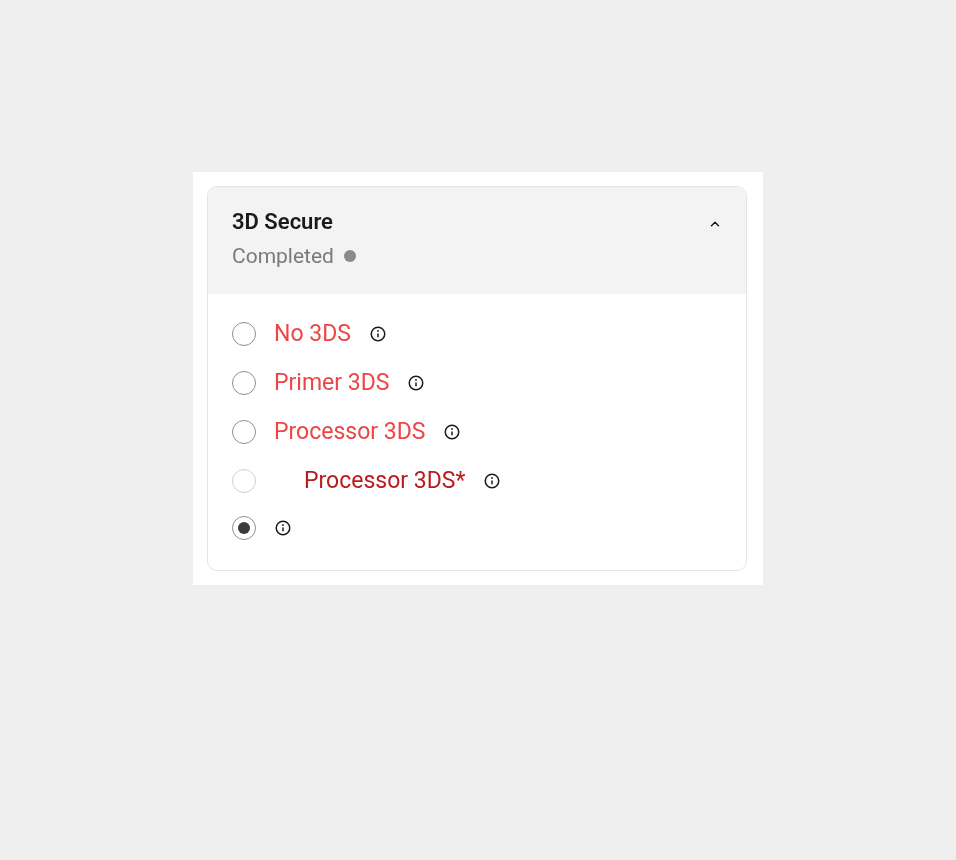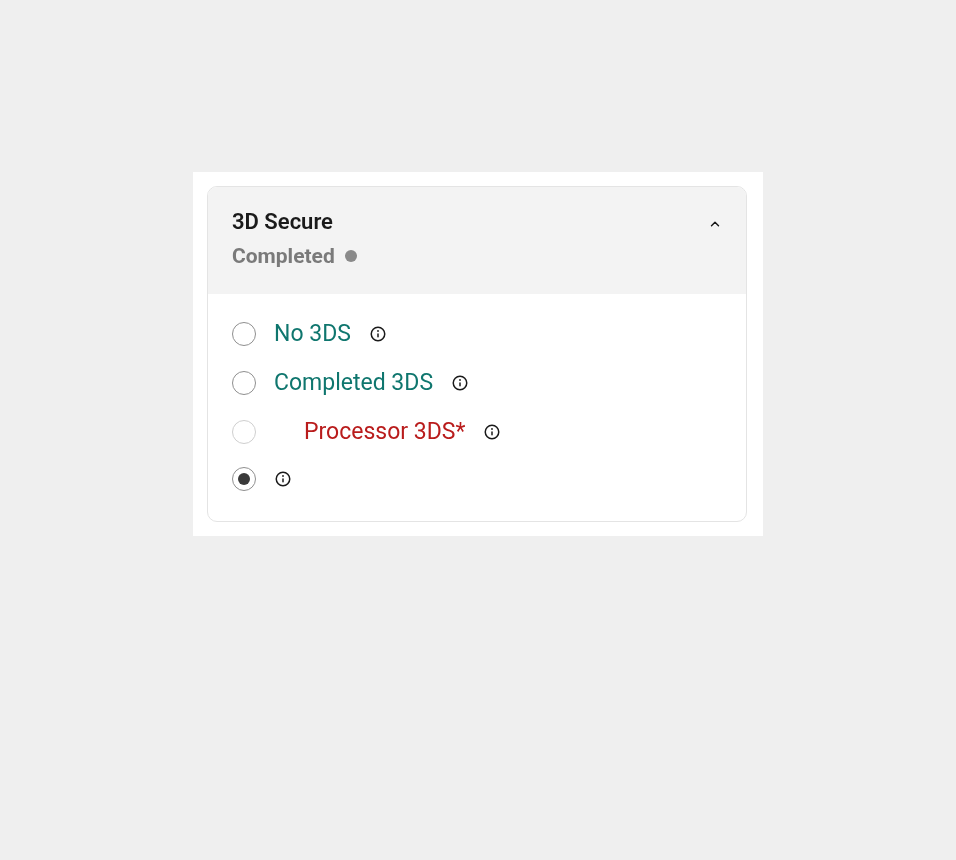--- a/index.html
+++ b/index.html
@@ -34,21 +34,21 @@
     color: #1a1a1a;
     margin-bottom: 10px;
   }
   .status-row {
     display: flex;
     align-items: center;
     gap: 10px;
   }
   .status-text {
     font-size: 21px;
-    font-weight: 700;
+    font-weight: 400;
     color: #7a7a7a;
   }
   .status-dot {
     width: 12px;
     height: 12px;
     border-radius: 50%;
     background: #8a8a8a;
     display: inline-block;
   }
   .chevron {
@@ -111,21 +111,21 @@
     content: "";
     width: 12px;
     height: 12px;
     border-radius: 50%;
     background: #3a3a3a;
     display: block;
   }
   .option-label {
     font-size: 23px;
     font-weight: 400;
-    color: #0f766e;
+    color: #ef4444;
   }
   .option-label.disabled {
     color: #b91c1c;
     margin-left: 30px;
   }
 </style>
 </head>
 <body>
 
 <div class="outer">
@@ -152,24 +152,35 @@
         <span class="option-label">No 3DS</span>
         <span class="info-icon">
           <svg width="18" height="18" viewBox="0 0 24 24" fill="none" stroke="#1a1a1a" stroke-width="2">
               <circle cx="12" cy="12" r="9"></circle>
               <rect x="11" y="11" width="2" height="5.5" rx="1" fill="#1a1a1a" stroke="none"></rect>
               <circle cx="12" cy="8" r="1.2" fill="#1a1a1a" stroke="none"></circle>
             </svg>
         </span>
       </div>
 
-
       <div class="option-row">
         <span class="radio"></span>
-        <span class="option-label">Completed 3DS</span>
+        <span class="option-label">Primer 3DS</span>
+        <span class="info-icon">
+          <svg width="18" height="18" viewBox="0 0 24 24" fill="none" stroke="#1a1a1a" stroke-width="2">
+              <circle cx="12" cy="12" r="9"></circle>
+              <rect x="11" y="11" width="2" height="5.5" rx="1" fill="#1a1a1a" stroke="none"></rect>
+              <circle cx="12" cy="8" r="1.2" fill="#1a1a1a" stroke="none"></circle>
+            </svg>
+        </span>
+      </div>
+
+      <div class="option-row">
+        <span class="radio"></span>
+        <span class="option-label">Processor 3DS</span>
         <span class="info-icon">
           <svg width="18" height="18" viewBox="0 0 24 24" fill="none" stroke="#1a1a1a" stroke-width="2">
               <circle cx="12" cy="12" r="9"></circle>
               <rect x="11" y="11" width="2" height="5.5" rx="1" fill="#1a1a1a" stroke="none"></rect>
               <circle cx="12" cy="8" r="1.2" fill="#1a1a1a" stroke="none"></circle>
             </svg>
         </span>
       </div>
 
       <div class="option-row">

